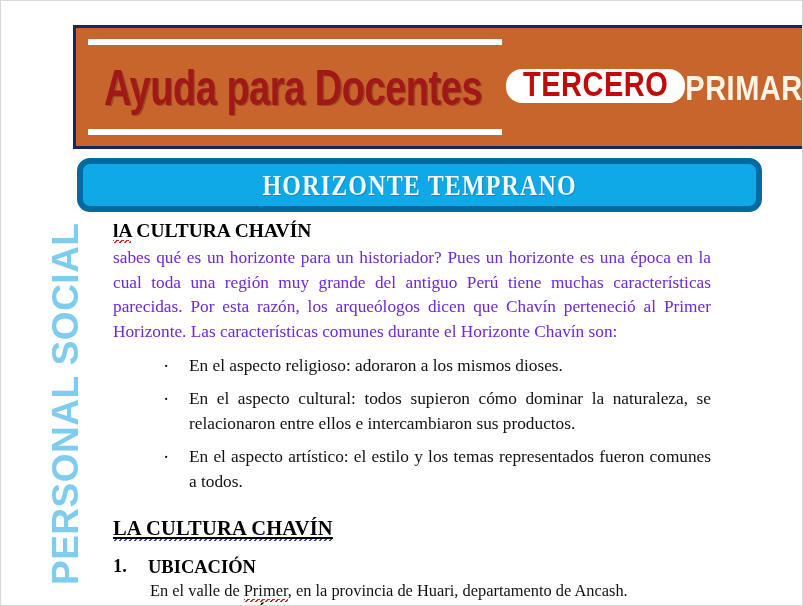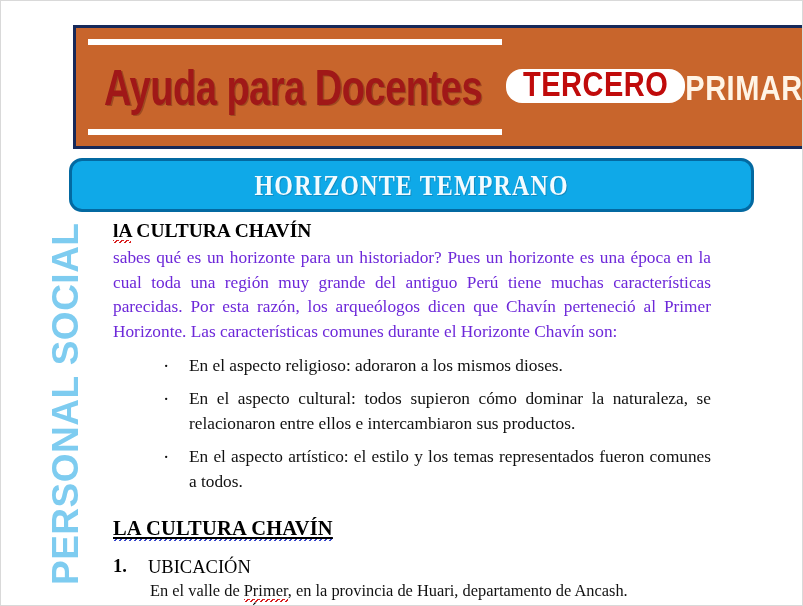--- a/index.html
+++ b/index.html
@@ -122,26 +122,26 @@
     position: absolute;
     right: -2px;
     top: 2px;
     width: 72px;
     height: 118px;
   }
 
   
   #title-bar {
     position: absolute;
-    left: 68px;
+    left: 76px;
     top: 157px;
     width: 685px;
     height: 54px;
     background: #0FA9E8;
-    border: 3px solid #0369a1;
+    border: 6px solid #0369a1;
     border-radius: 13px;
     display: flex;
     align-items: center;
     justify-content: center;
   }
   #title-bar-text {
     font-family: "Liberation Serif", serif;
     font-weight: bold;
     font-size: 25px;
     color: #F2FBFF;
@@ -245,21 +245,21 @@
     left: 0;
     top: 0;
     font-family: "Liberation Serif", serif;
     font-weight: bold;
     font-size: 18.5px;
     color: #000000;
   }
   .num-title {
     display: block;
     font-family: "Liberation Serif", serif;
-    font-weight: normal;
+    font-weight: bold;
     font-size: 18.5px;
     color: #000000;
     line-height: 1.28;
   }
   .num-desc {
     display: block;
     font-family: "Liberation Serif", serif;
     font-size: 16.4px;
     color: #111111;
     line-height: 1.3;

